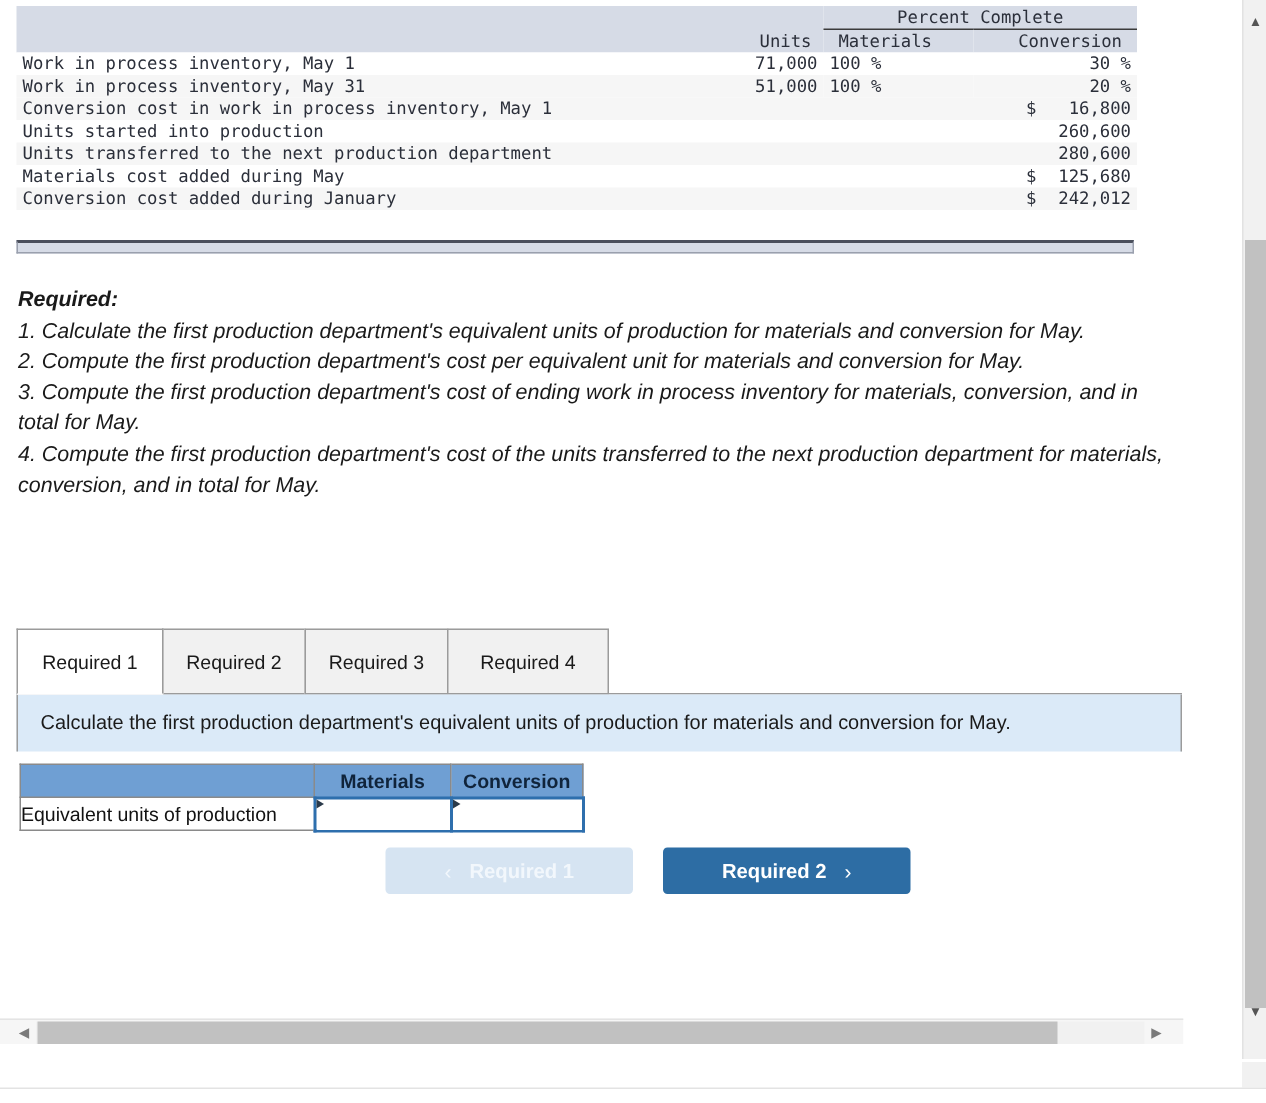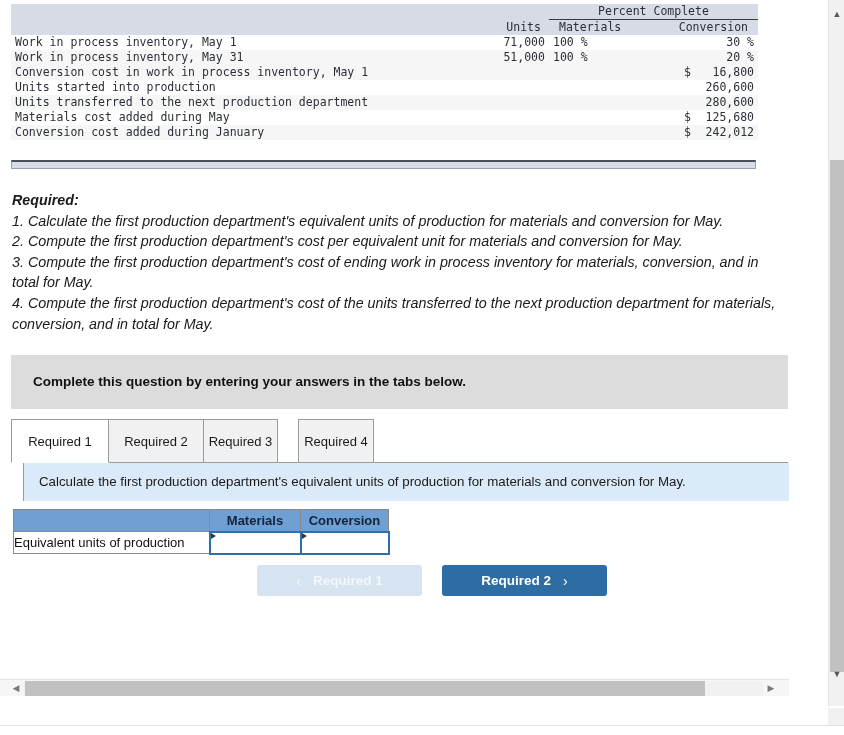--- a/index.html
+++ b/index.html
@@ -168,21 +168,20 @@
   .blue-strip {
     position: absolute;
     left: 11px;
     top: 463px;
     width: 777px;
     height: 38px;
     background: #dbeaf8;
     box-sizing: border-box;
     border-left: 1px solid #9b9b9b;
     border-right: 1px solid #9b9b9b;
-    margin-left: 12px;
   }
   .blue-strip span {
     position: absolute;
     left: 15px;
     top: 11px;
     font-size: 13.3px;
     color: #1a1a1a;
   }
 
   
@@ -428,30 +427,27 @@
   <div class="table-footer-bar"></div>
 
   <div class="required-block">
     <p class="required-title">Required:</p>
     <p>1. Calculate the first production department's equivalent units of production for materials and conversion for May.</p>
     <p>2. Compute the first production department's cost per equivalent unit for materials and conversion for May.</p>
     <p>3. Compute the first production department's cost of ending work in process inventory for materials, conversion, and in total for May.</p>
     <p>4. Compute the first production department's cost of the units transferred to the next production department for materials, conversion, and in total for May.</p>
   </div>
 
-  <div class="gray-banner">
-    <span>Complete this question by entering your answers in the tabs below.</span>
-  </div>
 
   <div class="tabs">
     <div class="tabs-underline"></div>
     <div class="tab active" style="left:0px;width:98px;">Required 1</div>
     <div class="tab" style="left:97px;width:96px;">Required 2</div>
-    <div class="tab" style="left:192px;width:75px;">Required 3</div>
-    <div class="tab" style="left:287px;width:76px;">Required 4</div>
+    <div class="tab" style="left:192px;width:96px;">Required 3</div>
+    <div class="tab" style="left:287px;width:108px;">Required 4</div>
   </div>
 
   <div class="blue-strip">
     <span>Calculate the first production department's equivalent units of production for materials and conversion for May.</span>
   </div>
 
   <table class="answer-grid">
     <thead>
       <tr>
         <th class="corner" style="width:196px;"></th>

